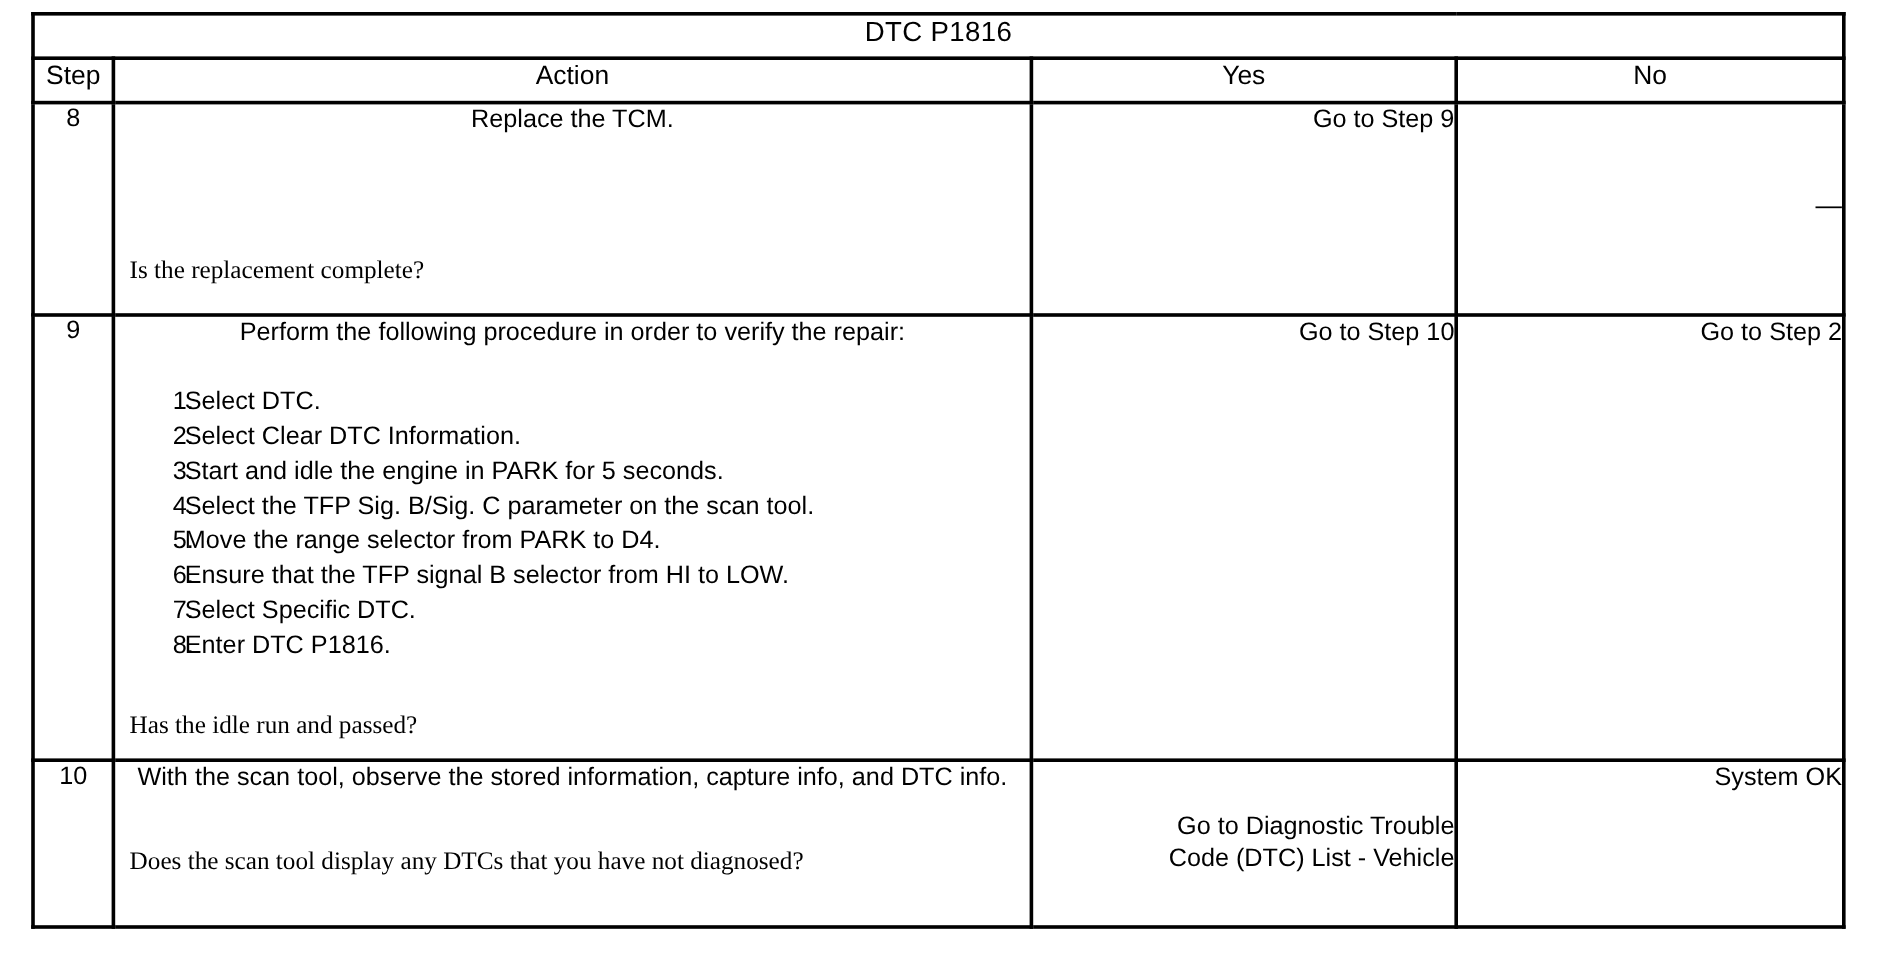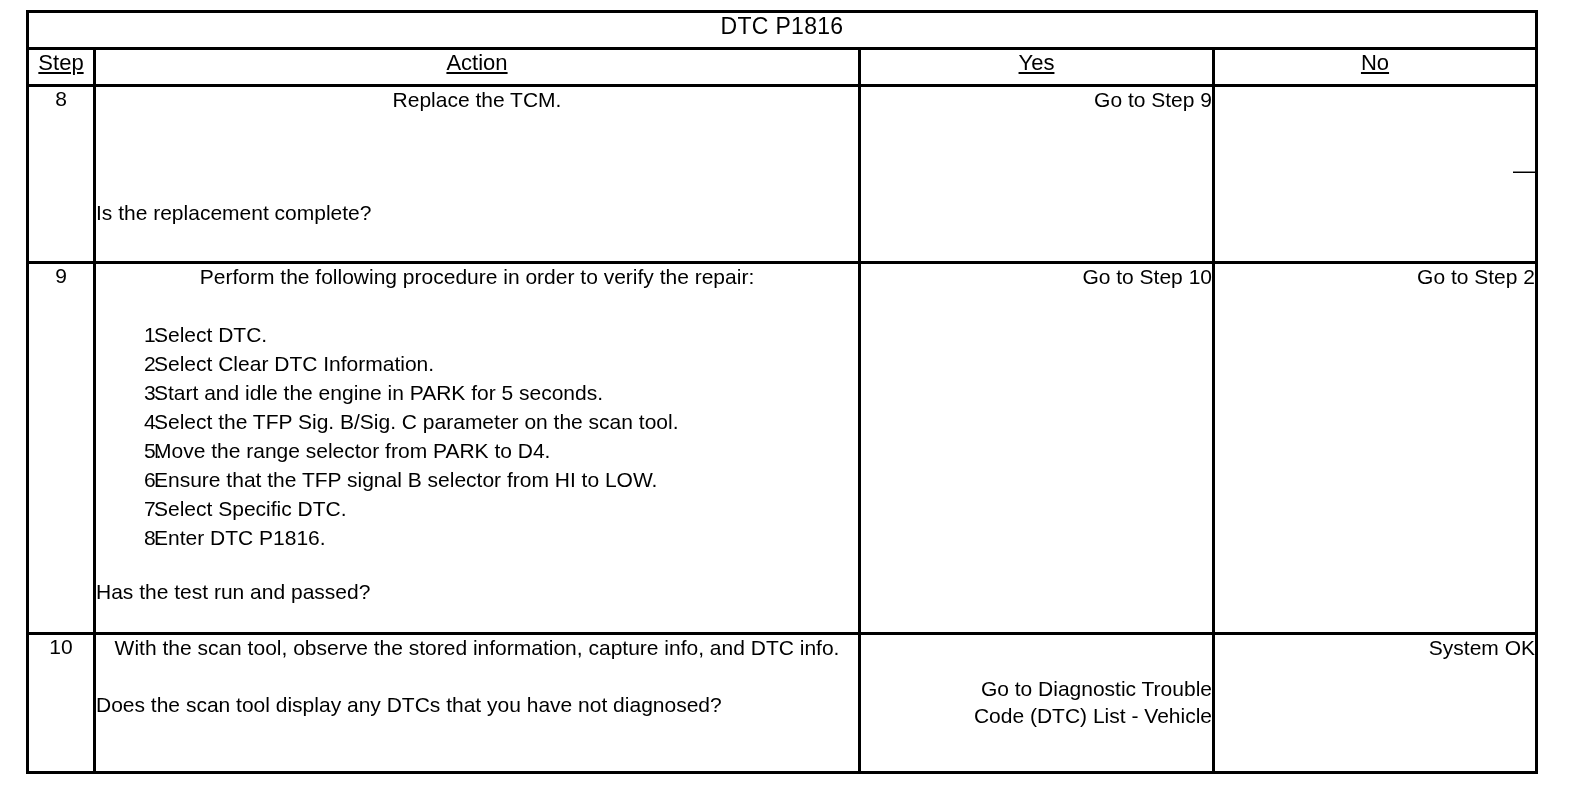--- a/index.html
+++ b/index.html
@@ -57,21 +57,20 @@
     letter-spacing: 0.3px;
   }
 
   
   .head-cell {
     height: 34px;
     text-align: center;
     vertical-align: middle;
     font-size: 22px;
     font-weight: bold;
-    text-decoration: underline;
   }
 
   
   .step-cell {
     text-align: center;
     vertical-align: middle;
     font-size: 21px;
   }
 
   .action-cell {
@@ -105,21 +104,22 @@
   .row-8  td { height: 168px; }
   .row-9  td { height: 368px; }
   .row-10 td { height: 136px; }
 
   
   .act-lead {
     margin: 0;
     text-align: center;
   }
   .act-tail {
-    margin: 0;
+    margin: 12px;
+    font-family: Liberation Serif, serif;
   }
 
   
   ol.proc-list {
     margin: 30px 0 0 0;
     padding: 0;
     list-style: none;
   }
   ol.proc-list li {
     display: flex;
@@ -216,21 +216,21 @@
             <span class="num">7.</span>
             <span class="txt">Select Specific DTC.</span>
           </li>
           <li>
             <span class="num">8.</span>
             <span class="txt">Enter DTC P1816.</span>
           </li>
         </ol>
 
         <div class="tail-gap-9"></div>
-        <div class="act-tail">Has the test run and passed?</div>
+        <div class="act-tail">Has the idle run and passed?</div>
       </td>
       <td class="yn-cell">Go to Step 10</td>
       <td class="yn-cell">Go to Step 2</td>
     </tr>
 
     <tr class="row-10">
       <td class="step-cell">10</td>
       <td class="action-cell">
         <div class="act-lead">With the scan tool, observe the stored information, capture info, and DTC info.</div>
         <div class="tail-gap-10"></div>

